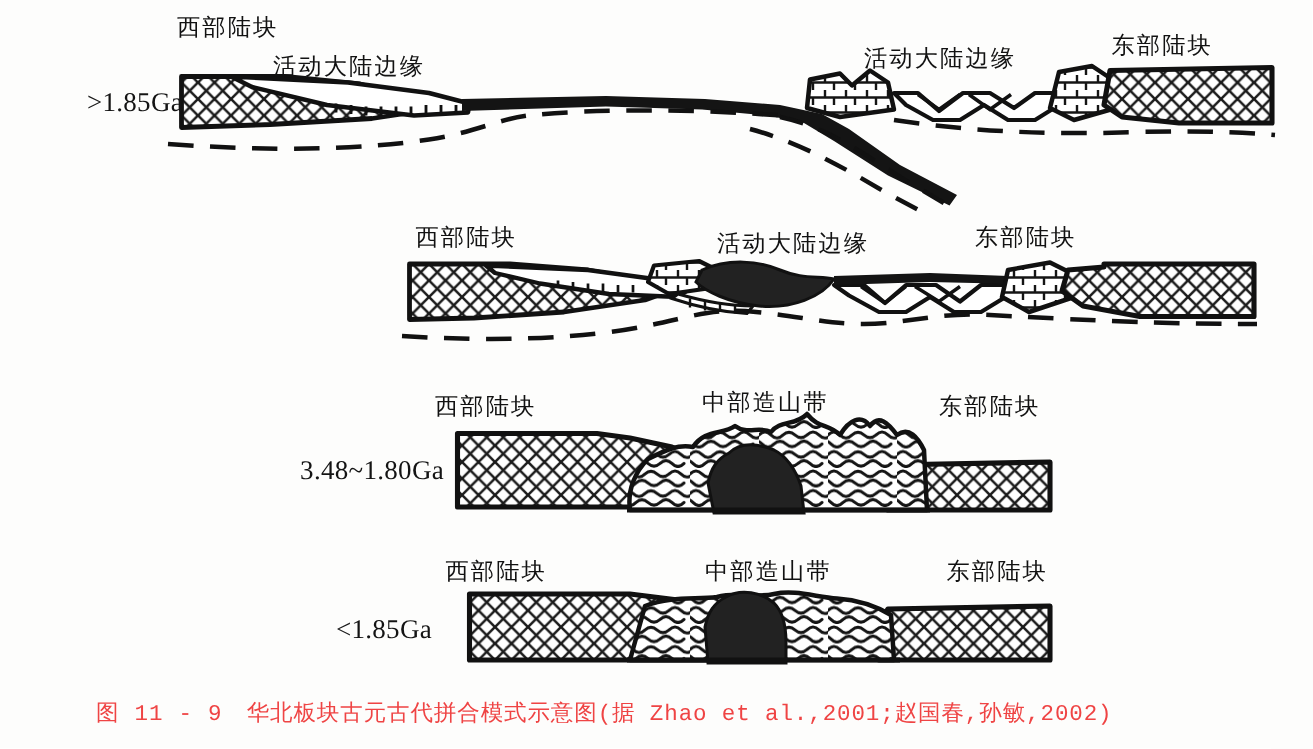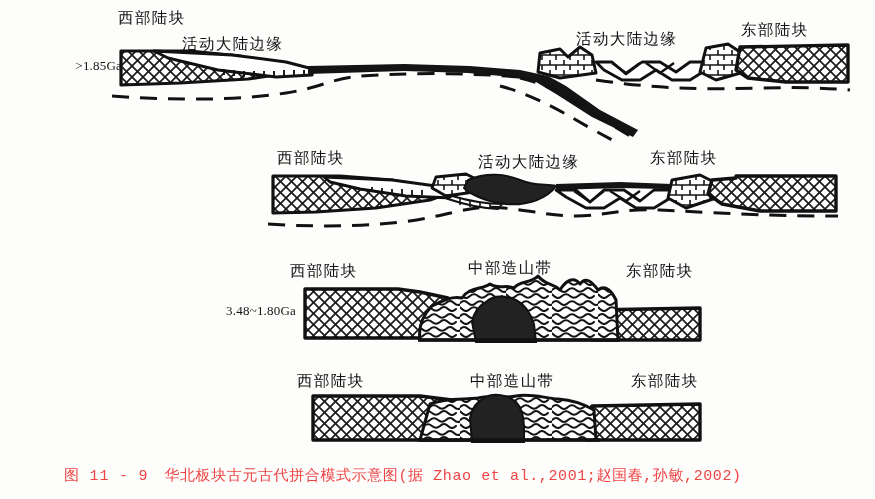--- a/index.html
+++ b/index.html
@@ -26,21 +26,21 @@
     position: absolute;
     left: 0;
     top: 0;
     width: 875px;
     height: 499px;
   }
   
   .age-label {
     position: absolute;
     font-family: "Liberation Serif", "DejaVu Serif", serif;
-    font-size: 13px;
+    font-size: 18px;
     letter-spacing: 0.2px;
     color: #141414;
     white-space: nowrap;
     text-align: right;
   }
   
   .cn-label {
     position: absolute;
     font-family: "DejaVu Sans", "Liberation Sans", sans-serif;
     font-size: 15.5px;
@@ -285,20 +285,21 @@
 
         <path d="M 484 398 C 494 392, 508 395, 516 402 C 522 408, 524 418, 524 428
                  L 524 442 L 472 442 L 470 418 C 472 408, 476 402, 484 398 Z" fill="#222222" stroke="#111" stroke-width="2"></path>
         <path d="M 418 440 L 600 440" stroke="#111" stroke-width="3.4" fill="none"></path>
       </g>
     </g>
   </svg>
 
   <div class="age-label" style="left:28px; top:58px; width:94px;">&gt;1.85Ga</div>
   <div class="age-label" style="left:160px; top:303px; width:136px;">3.48~1.80Ga</div>
+  <div class="age-label" style="left:194px; top:409px; width:94px;">&lt;1.85Ga</div>
 
   <div class="cn-label" style="left:118px; top:8px;">西部陆块</div>
   <div class="cn-label" style="left:182px; top:34px;">活动大陆边缘</div>
   <div class="cn-label" style="left:576px; top:29px;">活动大陆边缘</div>
   <div class="cn-label" style="left:741px; top:20px;">东部陆块</div>
 
   <div class="cn-label" style="left:277px; top:148px;">西部陆块</div>
   <div class="cn-label" style="left:478px; top:152px;">活动大陆边缘</div>
   <div class="cn-label" style="left:650px; top:148px;">东部陆块</div>
 

